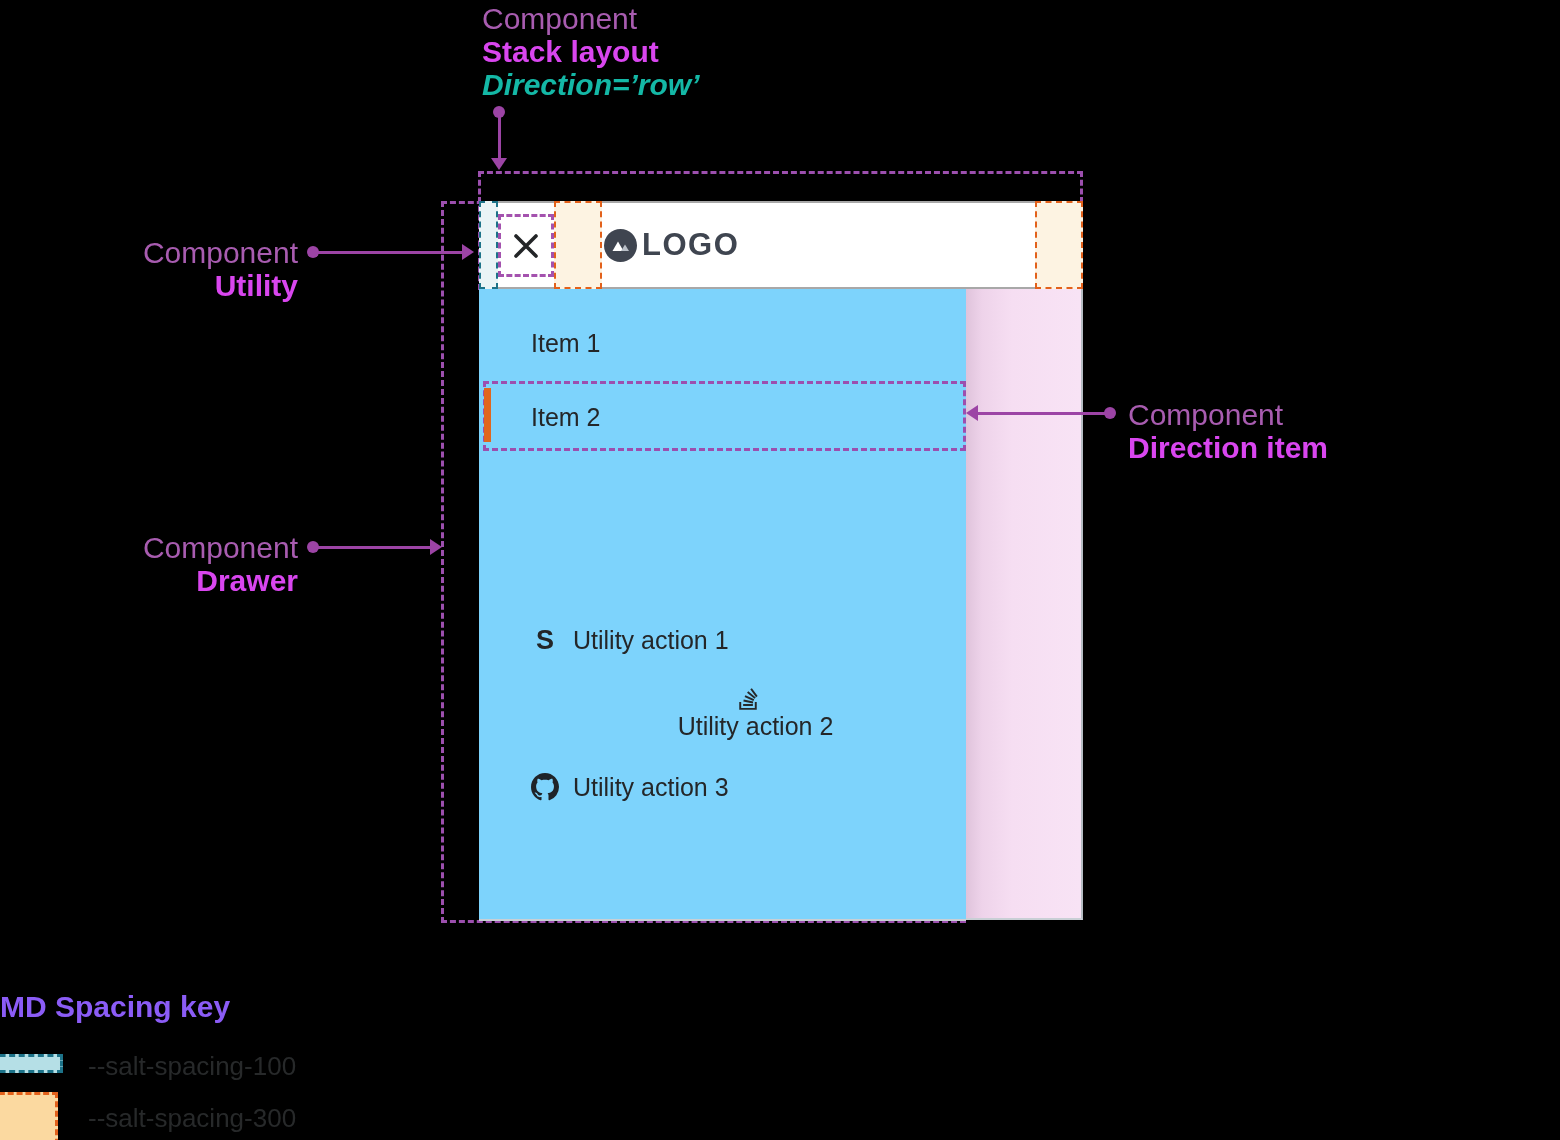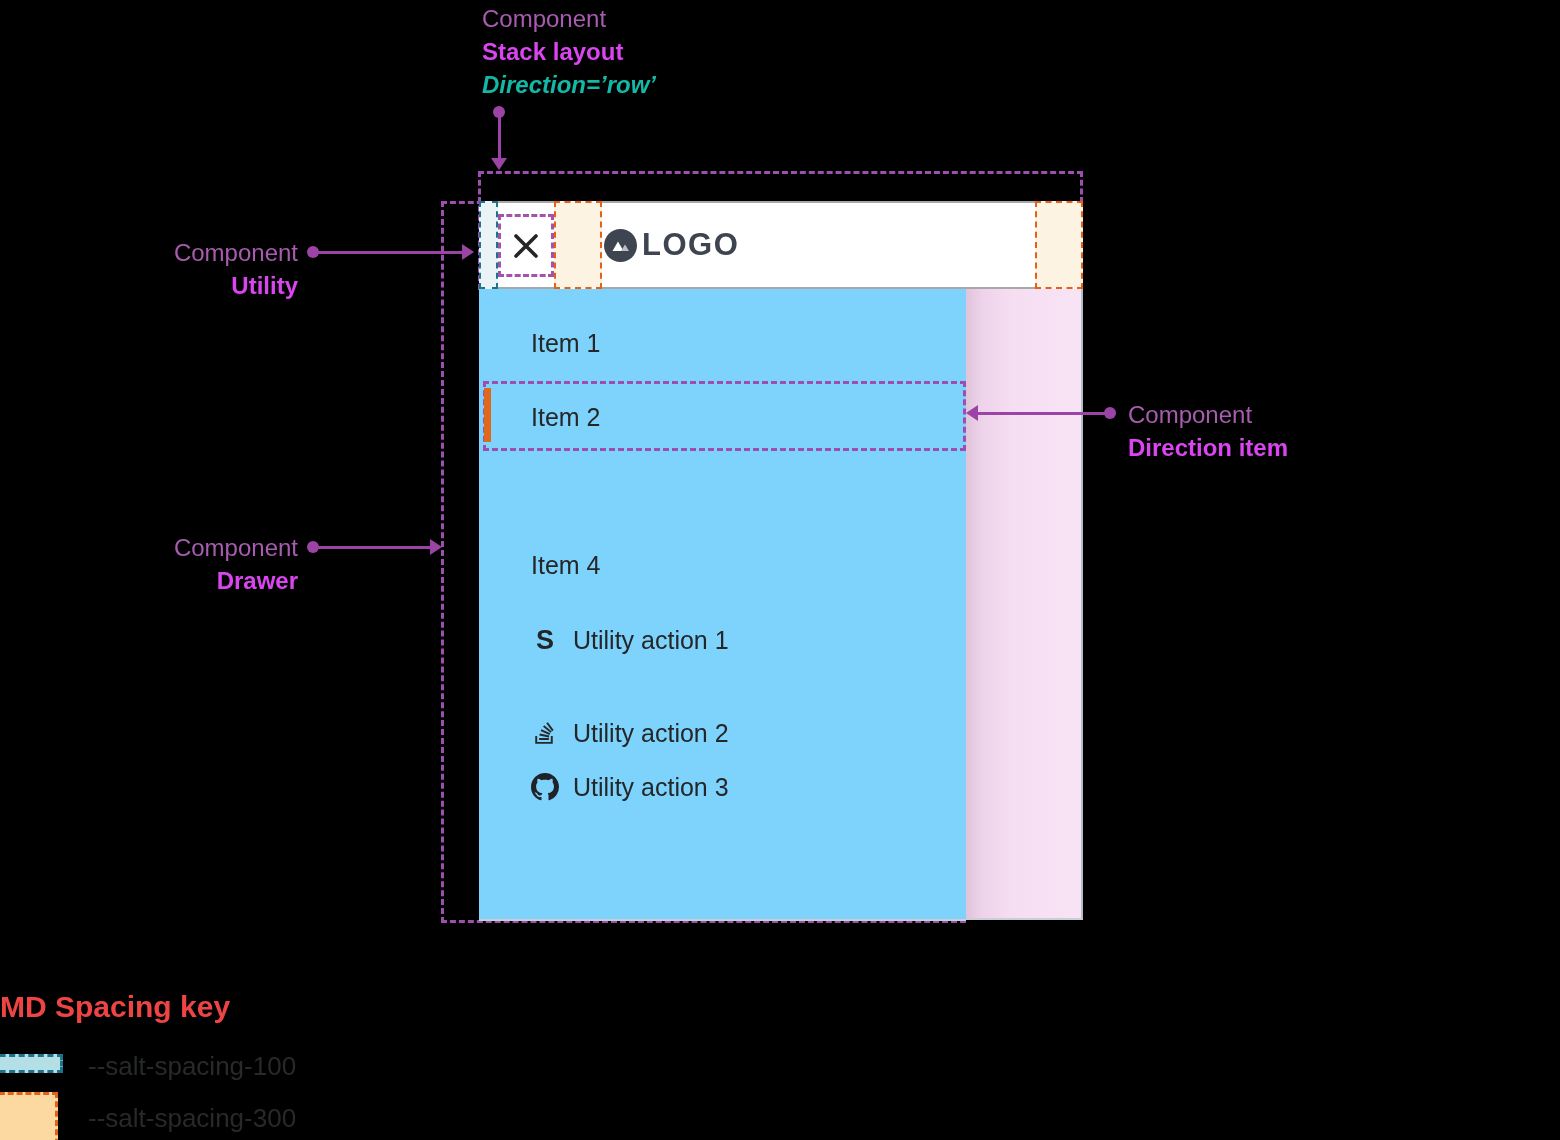--- a/index.html
+++ b/index.html
@@ -2,21 +2,21 @@
 <html><head>
 <meta charset="utf-8">
 <style>
   html,body{margin:0;padding:0;background:#000;}
   .canvas{
     position:relative;width:1560px;height:1140px;background:#000000;
     overflow:hidden;font-family:"Liberation Sans",sans-serif;
     -webkit-font-smoothing:antialiased;
   }
   
-  .ann{position:absolute;font-size:24px;line-height:33px;color:#a85cb0;}
+  .ann{position:absolute;font-size:30px;line-height:33px;color:#a85cb0;}
   .ann .b{font-weight:bold;color:#d946ef;}
   .ann .bi{font-weight:bold;font-style:italic;color:#14b8a6;}
   .ann.right{text-align:right;}
   
   .dot{position:absolute;width:12px;height:12px;border-radius:50%;background:#9c44a5;}
   .hline{position:absolute;height:3px;background:#9c44a5;}
   .vline{position:absolute;width:3px;background:#9c44a5;}
   .arr-right{position:absolute;width:0;height:0;border-top:8px solid transparent;border-bottom:8px solid transparent;border-left:12px solid #9c44a5;}
   .arr-left{position:absolute;width:0;height:0;border-top:8px solid transparent;border-bottom:8px solid transparent;border-right:12px solid #9c44a5;}
   .arr-down{position:absolute;width:0;height:0;border-left:8px solid transparent;border-right:8px solid transparent;border-top:12px solid #9c44a5;}
@@ -49,21 +49,21 @@
   .util-icon{width:28px;height:28px;display:flex;align-items:center;justify-content:center;}
   .s-glyph{font-size:27px;font-weight:600;color:#232527;line-height:28px;}
   .active-bar{position:absolute;left:5px;top:99px;width:7px;height:54px;background:#e0671e;z-index:4;}
   .nav-item-rect{left:483px;top:381px;width:483px;height:70px;z-index:3;}
   .pink-col{
     position:absolute;left:966px;top:289px;width:117px;height:631px;z-index:2;
     background:linear-gradient(to right,#dfc3db 0%,#eed3ea 14%,#f6def2 40%,#f8e3f5 100%);
     border-right:2px solid #b6bcc3;border-bottom:2px solid #c9cfd5;box-sizing:border-box;
   }
   
-  .legend-title{position:absolute;left:0;top:990px;font-size:30px;font-weight:bold;color:#ef4444;}
+  .legend-title{position:absolute;left:0;top:990px;font-size:30px;font-weight:bold;color:#8b5cf6;}
   .legend-swatch{position:absolute;box-sizing:border-box;}
   .legend-label{position:absolute;left:88px;font-size:26px;color:#27292a;}
   .x-icon-svg{display:block;}
 </style>
 </head>
 <body>
 
 <div class="canvas">
 
   <div class="dashed-purple" style="left:478px;top:171px;width:605px;height:119px;z-index:1;"></div>
@@ -124,31 +124,28 @@
     <div class="spacing-strip strip-orange" style="left:556px;width:48px;"></div>
   </div>
 
   <div class="drawer-body">
     <div class="nav-row" style="top:26px;">
       <span class="lbl">Item 1</span>
     </div>
     <div class="nav-row" style="top:100px;">
       <span class="lbl">Item 2</span>
     </div>
-    <div class="nav-row" style="top:248px;">
-      <span class="lbl">Item 4</span>
-    </div>
 
     <div class="nav-row util-row" style="top:323px;">
       <span class="util-icon">
           <span class="s-glyph">S</span>
         </span>
       <span class="lbl">Utility action 1</span>
     </div>
-    <div class="nav-row util-row" style="top:416px;">
+    <div class="nav-row util-row" style="top:396px;flex-direction:column;">
       <span class="util-icon">
         <svg width="26" height="26" viewBox="0 0 24 24" fill="#26282a">
           <path d="M17.36 20.2v-5.38h1.79V22H3v-7.18h1.8v5.38zM6.77 14.32l.37-1.76 8.79 1.85-.37 1.76zm1.16-4.21l.76-1.61 8.14 3.78-.76 1.62zm2.26-3.99l1.15-1.38 6.9 5.76-1.15 1.37zM14.63 2l5.35 7.2-1.44 1.07-5.35-7.2zM6.59 18.41v-1.8h8.98v1.8z"></path>
         </svg>
       </span>
       <span class="lbl">Utility action 2</span>
     </div>
     <div class="nav-row util-row" style="top:470px;">
       <span class="util-icon">
         <svg width="28" height="28" viewBox="0 0 16 16" fill="#1f2328">

